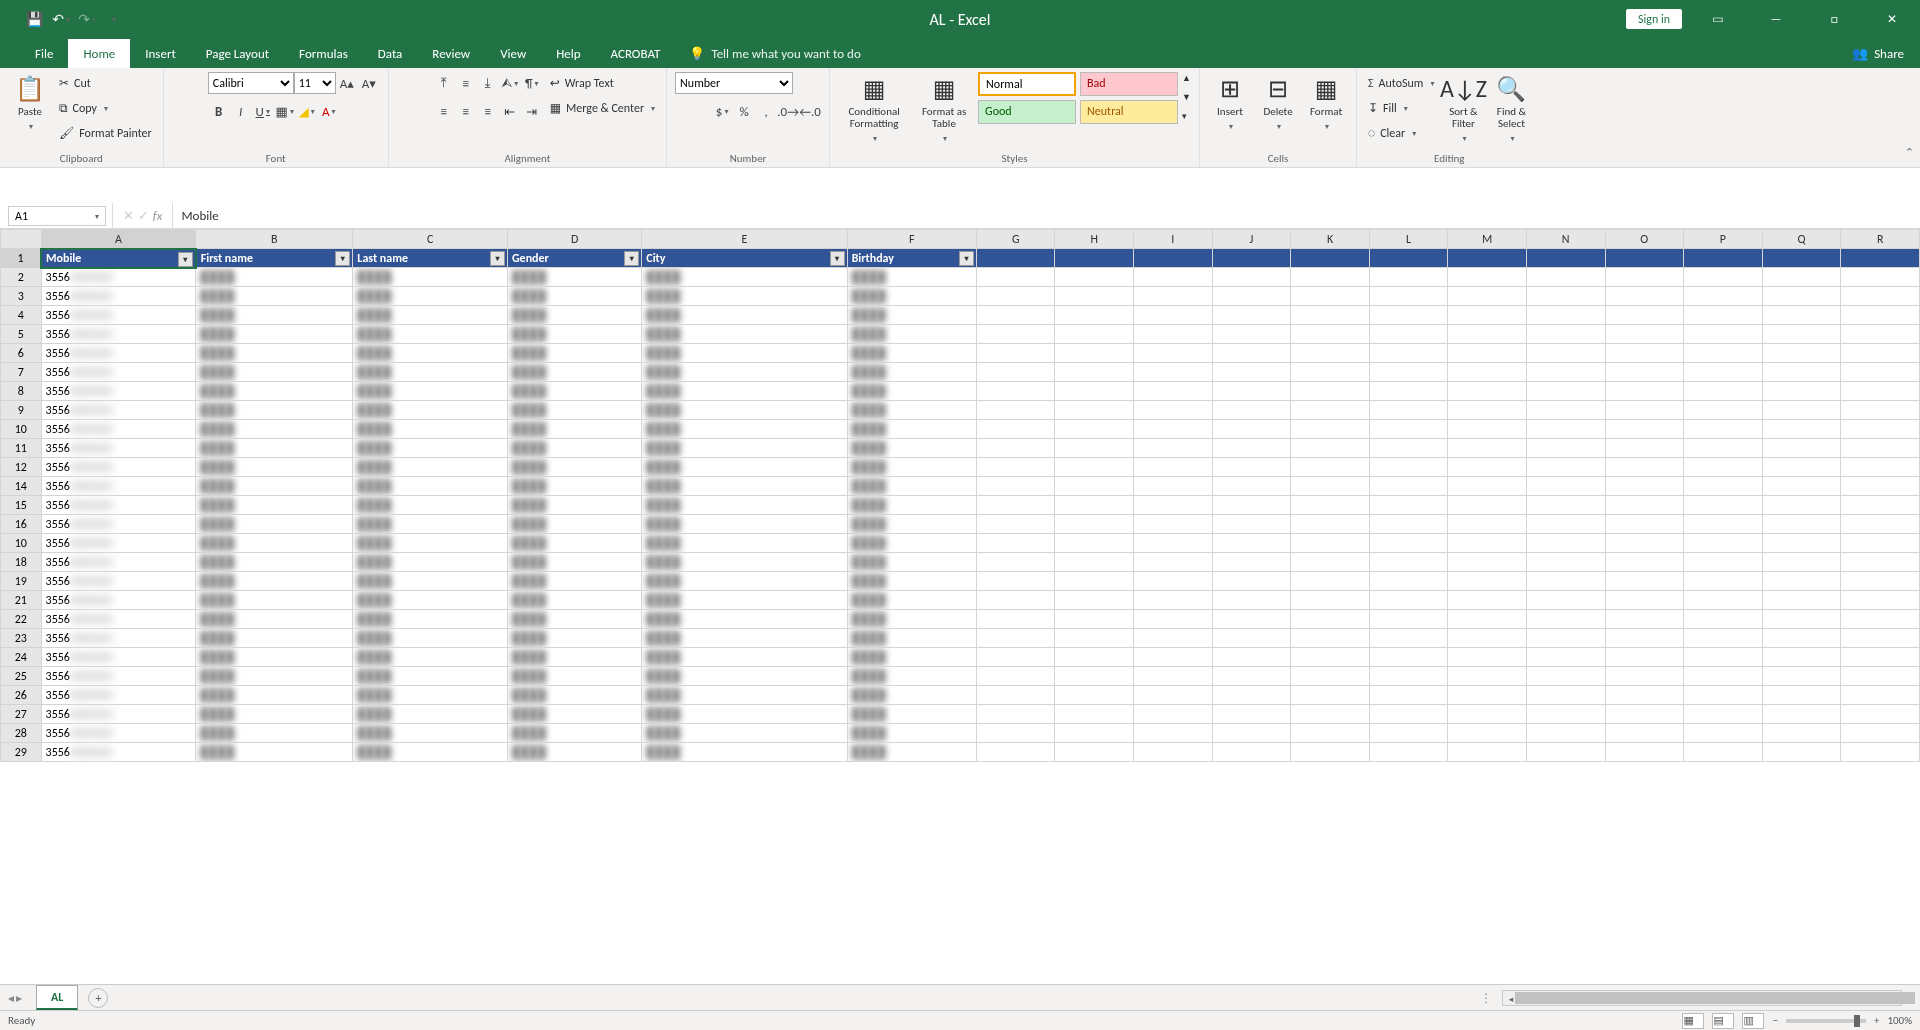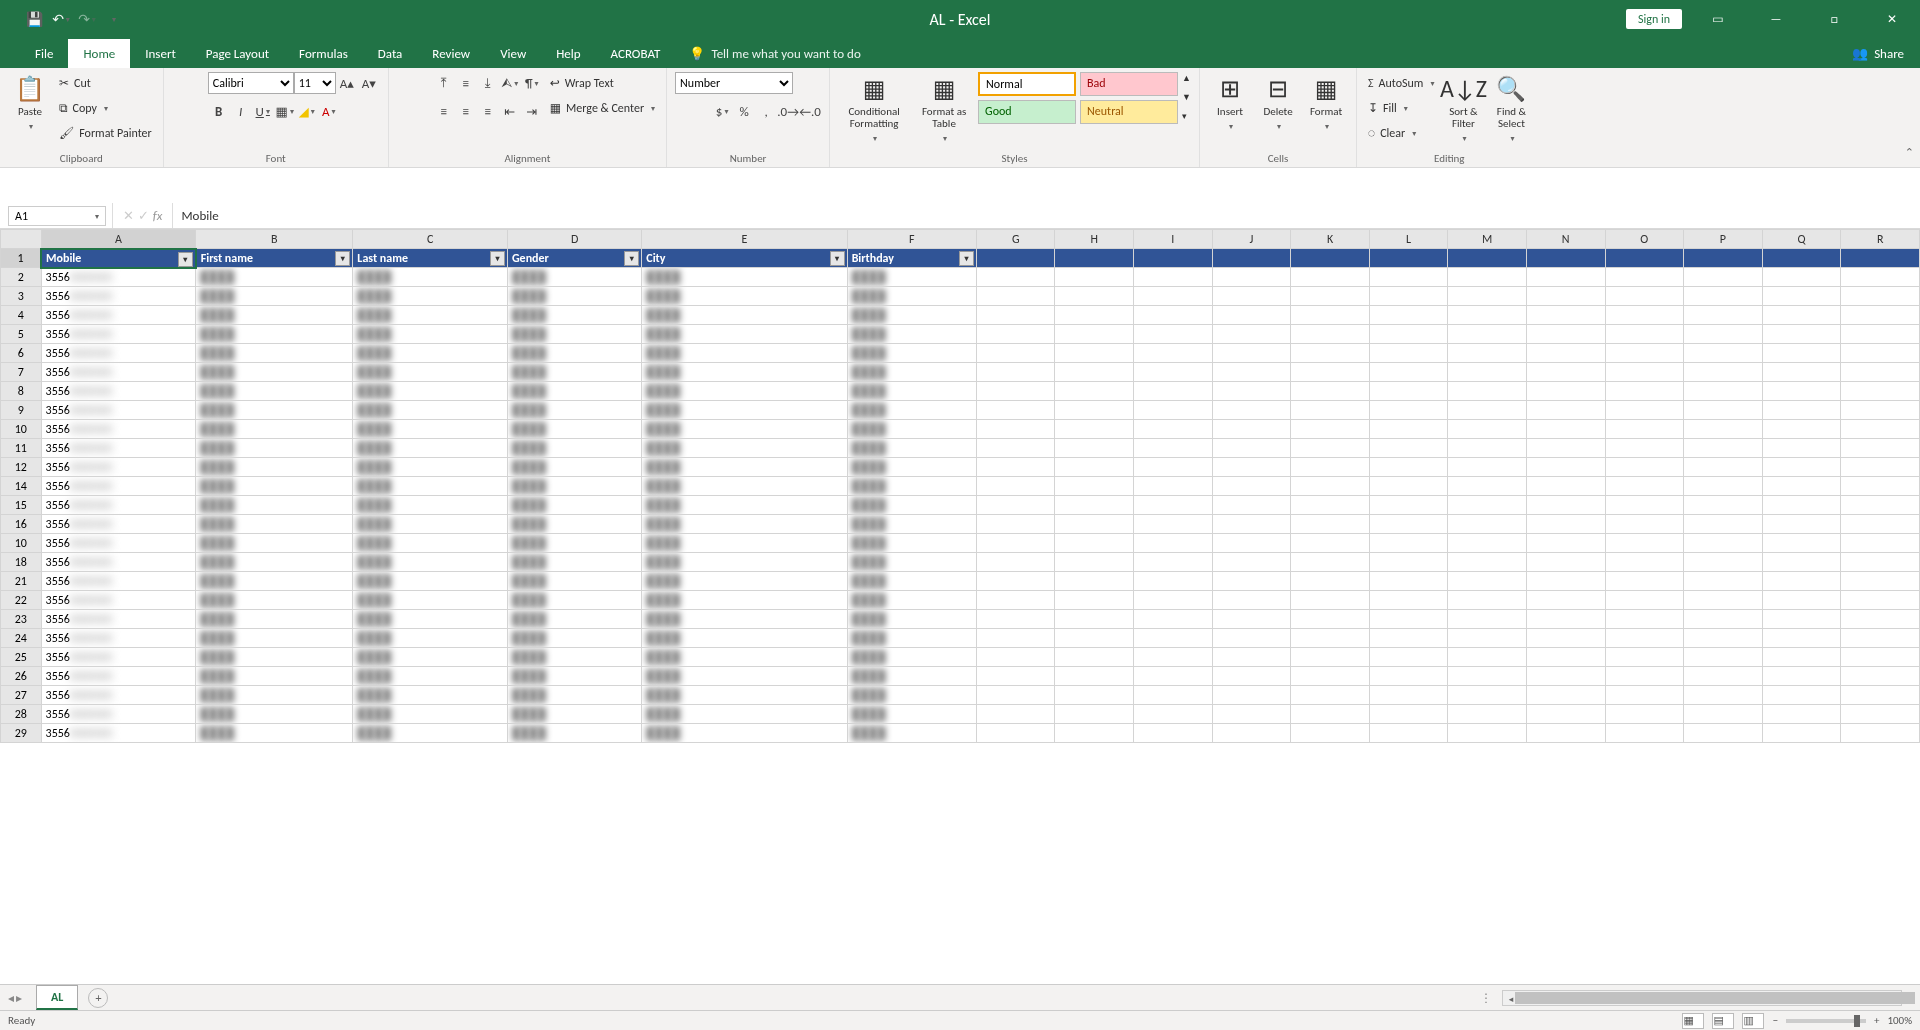--- a/index.html
+++ b/index.html
@@ -712,20 +712,41 @@
           <td class=""></td>
           <td class=""></td>
           <td class=""></td>
           <td class=""></td>
           <td class=""></td>
           <td class=""></td>
           <td class=""></td>
           <td class=""></td>
         </tr>
         <tr>
+          <td class="rowhdr">19</td>
+          <td>3556<span style="filter:blur(4px);color:#999">0000000</span></td>
+          <td class="blur">████</td>
+          <td class="blur">████</td>
+          <td class="blur">████</td>
+          <td class="blur">████</td>
+          <td class="blur">████</td>
+          <td class=""></td>
+          <td class=""></td>
+          <td class=""></td>
+          <td class=""></td>
+          <td class=""></td>
+          <td class=""></td>
+          <td class=""></td>
+          <td class=""></td>
+          <td class=""></td>
+          <td class=""></td>
+          <td class=""></td>
+          <td class=""></td>
+        </tr>
+        <tr>
           <td class="rowhdr">21</td>
           <td>3556<span style="filter:blur(4px);color:#999">0000000</span></td>
           <td class="blur">████</td>
           <td class="blur">████</td>
           <td class="blur">████</td>
           <td class="blur">████</td>
           <td class="blur">████</td>
           <td class=""></td>
           <td class=""></td>
           <td class=""></td>

